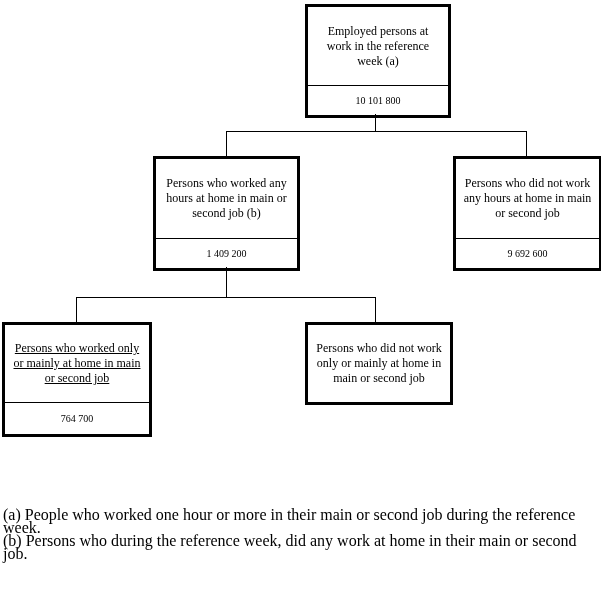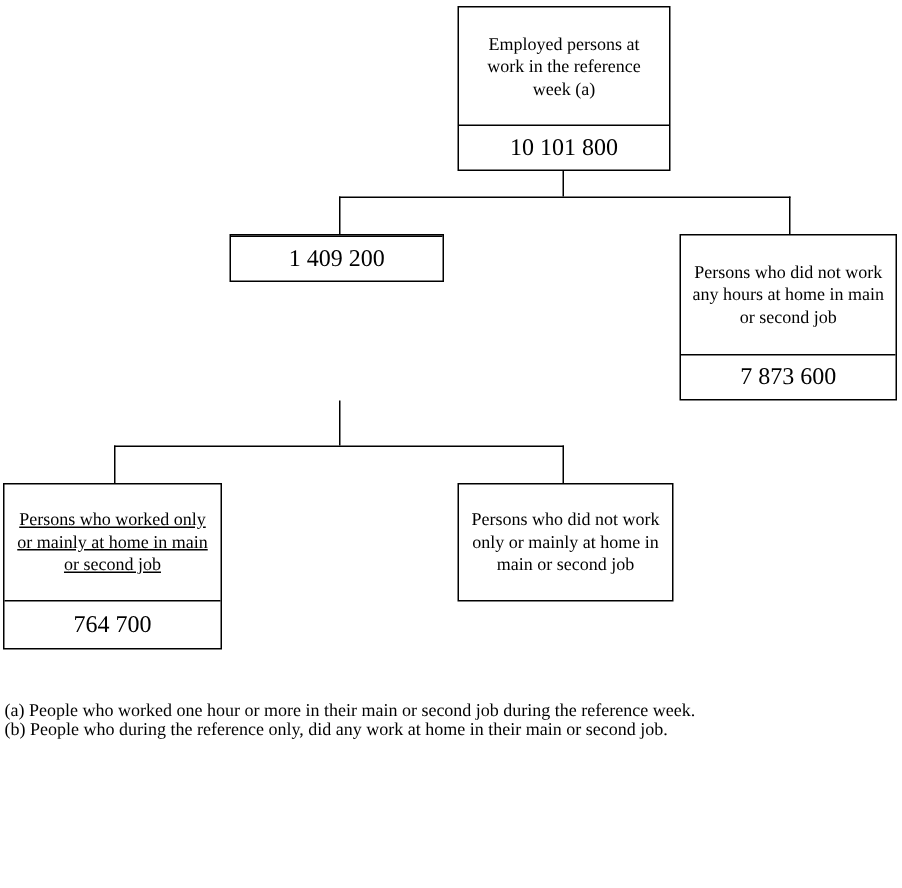--- a/index.html
+++ b/index.html
@@ -11,53 +11,53 @@
     position: relative;
     width: 601px;
     height: 592px;
     background: #ffffff;
     color: #000000;
     font-family: "Liberation Serif", serif;
     overflow: hidden;
   }
   .node {
     position: absolute;
-    border: 1px solid #000000;
+    border: 3px solid #000000;
     background: #ffffff;
     box-sizing: content-box;
   }
   .node .label {
     display: flex;
     align-items: center;
     justify-content: center;
     text-align: center;
     white-space: pre-line;
     font-size: 12px;
     line-height: 15px;
     padding: 0 3px;
     box-sizing: border-box;
   }
   .node .value {
     border-top: 1px solid #000000;
     display: flex;
     align-items: center;
     justify-content: center;
     text-align: center;
-    font-size: 16px;
+    font-size: 10px;
     line-height: 14px;
   }
   .line {
     position: absolute;
     background: #000000;
   }
   .footnotes {
     position: absolute;
     left: 3px;
-    top: 467px;
-    font-size: 12px;
+    top: 508px;
+    font-size: 16px;
     line-height: 13px;
   }
 </style>
 </head>
 <body>
 
 <div class="canvas">
 
   <div class="node" style="left:305px; top:4px; width:140px;">
     <div class="label" style="height:78px;">Employed persons at
@@ -65,28 +65,31 @@
 week (a)</div>
     <div class="value" style="height:29px;">10 101 800</div>
   </div>
 
   <div class="line" style="left:375px; top:114px; width:1px; height:17px;"></div>
   <div class="line" style="left:226px; top:131px; width:301px; height:1px;"></div>
   <div class="line" style="left:226px; top:131px; width:1px; height:25px;"></div>
   <div class="line" style="left:526px; top:131px; width:1px; height:25px;"></div>
 
   <div class="node" style="left:153px; top:156px; width:141px;">
+    <div class="label" style="height:79px;">Persons who worked any
+hours at home in main or
+second job (b)</div>
     <div class="value" style="height:29px;">1 409 200</div>
   </div>
 
   <div class="node" style="left:453px; top:156px; width:143px;">
     <div class="label" style="height:79px;">Persons who did not work
 any hours at home in main
 or second job</div>
-    <div class="value" style="height:29px;">7 873 600</div>
+    <div class="value" style="height:29px;">9 692 600</div>
   </div>
 
   <div class="line" style="left:226px; top:267px; width:1px; height:30px;"></div>
   <div class="line" style="left:76px; top:297px; width:300px; height:1px;"></div>
   <div class="line" style="left:76px; top:297px; width:1px; height:25px;"></div>
   <div class="line" style="left:375px; top:297px; width:1px; height:25px;"></div>
 
   <div class="node" style="left:2px; top:322px; width:144px;">
     <div class="label" style="height:77px;text-decoration:underline;">Persons who worked only
 or mainly at home in main
@@ -95,16 +98,16 @@
   </div>
 
   <div class="node" style="left:305px; top:322px; width:142px;">
     <div class="label" style="height:77px;">Persons who did not work
 only or mainly at home in
 main or second job</div>
   </div>
 
   <div class="footnotes">
     <div>(a) People who worked one hour or more in their main or second job during the reference week.</div>
-    <div>(b) People who during the reference only, did any work at home in their main or second job.</div>
+    <div>(b) Persons who during the reference week, did any work at home in their main or second job.</div>
   </div>
 
 </div>
 
 </body></html>

